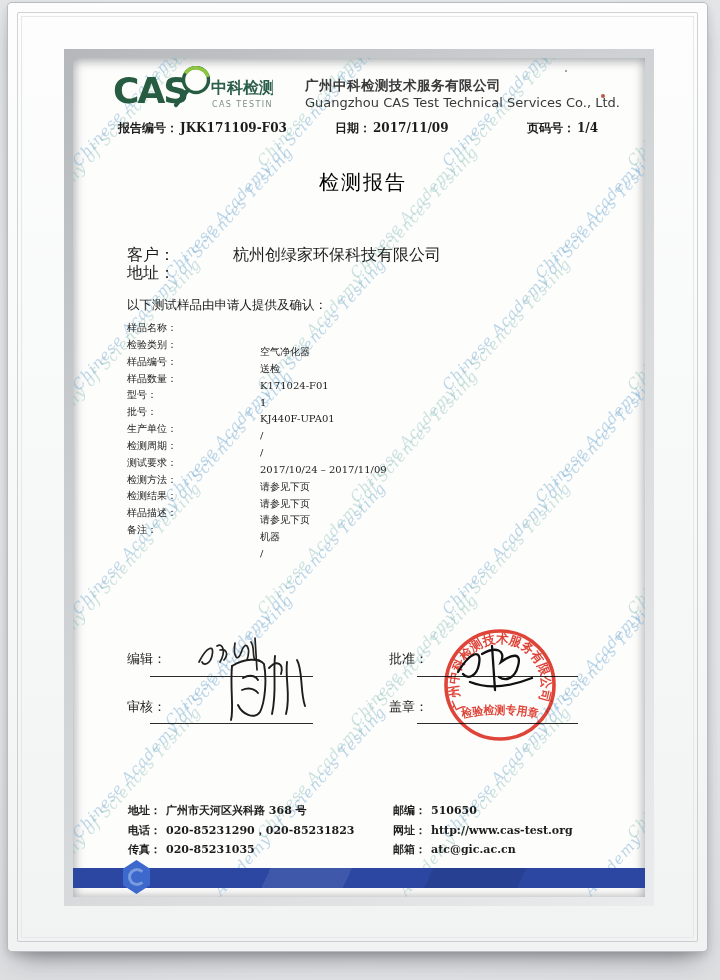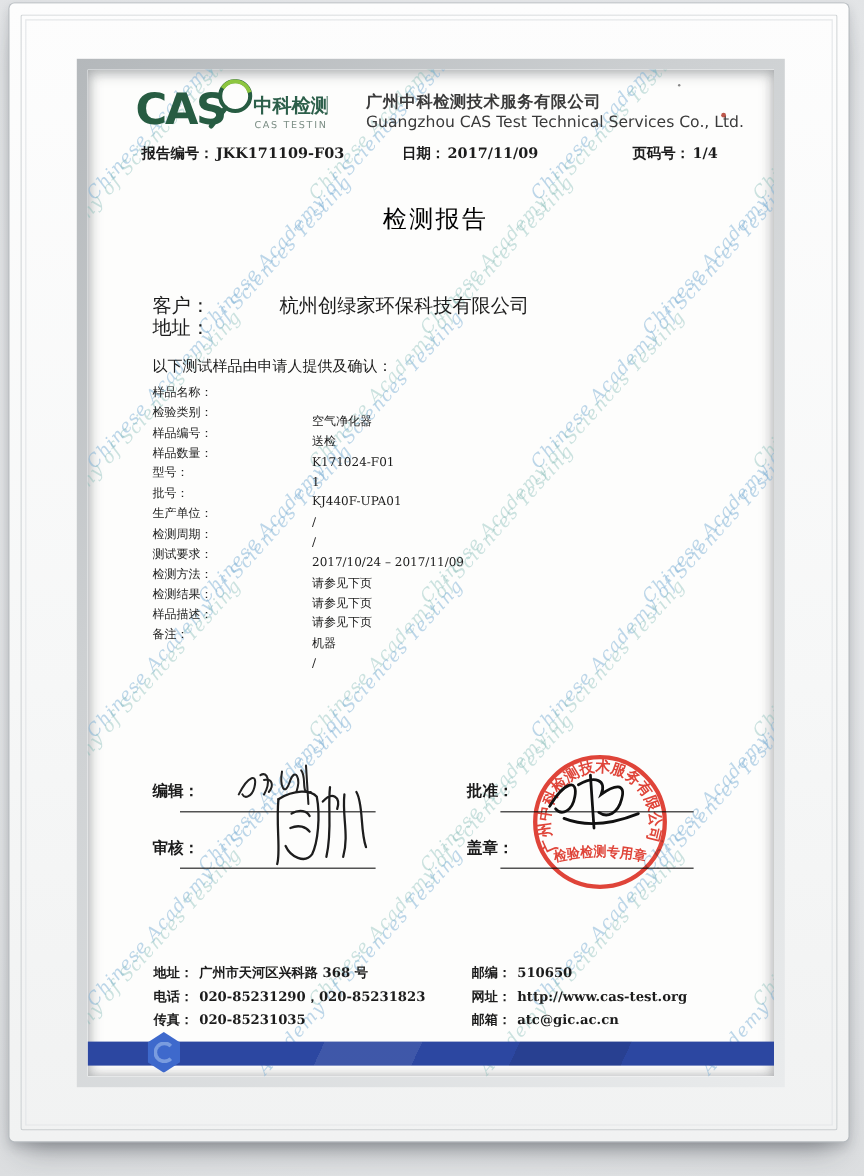--- a/index.html
+++ b/index.html
@@ -46,21 +46,21 @@
   .customer-block .row{position:relative;height:18px;line-height:18px;}
   .customer-block .lbl{position:absolute;left:54px;}
   .customer-block .val{position:absolute;left:160px;white-space:nowrap;}
   .intro{position:absolute;left:54px;top:239px;font-size:12.5px;}
   .fields-block{position:absolute;left:0;top:262px;width:572px;font-size:10px;}
   .fields-block .row{position:relative;height:16.85px;line-height:16.85px;}
   .fields-block .lbl{position:absolute;left:54px;}
   .fields-block .val{position:absolute;left:187px;white-space:nowrap;margin-top:24px;}
 
   
-  .sig-label{position:absolute;font-size:13px;font-weight:700;z-index:2;}
+  .sig-label{position:absolute;font-size:13px;font-weight:400;z-index:2;}
   .sig-line{position:absolute;height:0;border-bottom:1.3px solid #2a2a2a;z-index:2;}
   .sig-svg{position:absolute;z-index:4;}
   .stamp{position:absolute;left:367px;top:567px;z-index:3;mix-blend-mode:multiply;opacity:.95;}
 
   
   .footer-col{position:absolute;top:743px;font-size:11px;font-weight:700;}
   .footer-col .row{height:19.5px;line-height:19.5px;white-space:nowrap;}
   .footer-col .lbl{margin-right:5px;}
   .footer-left{left:55px;}
   .footer-right{left:320px;}

